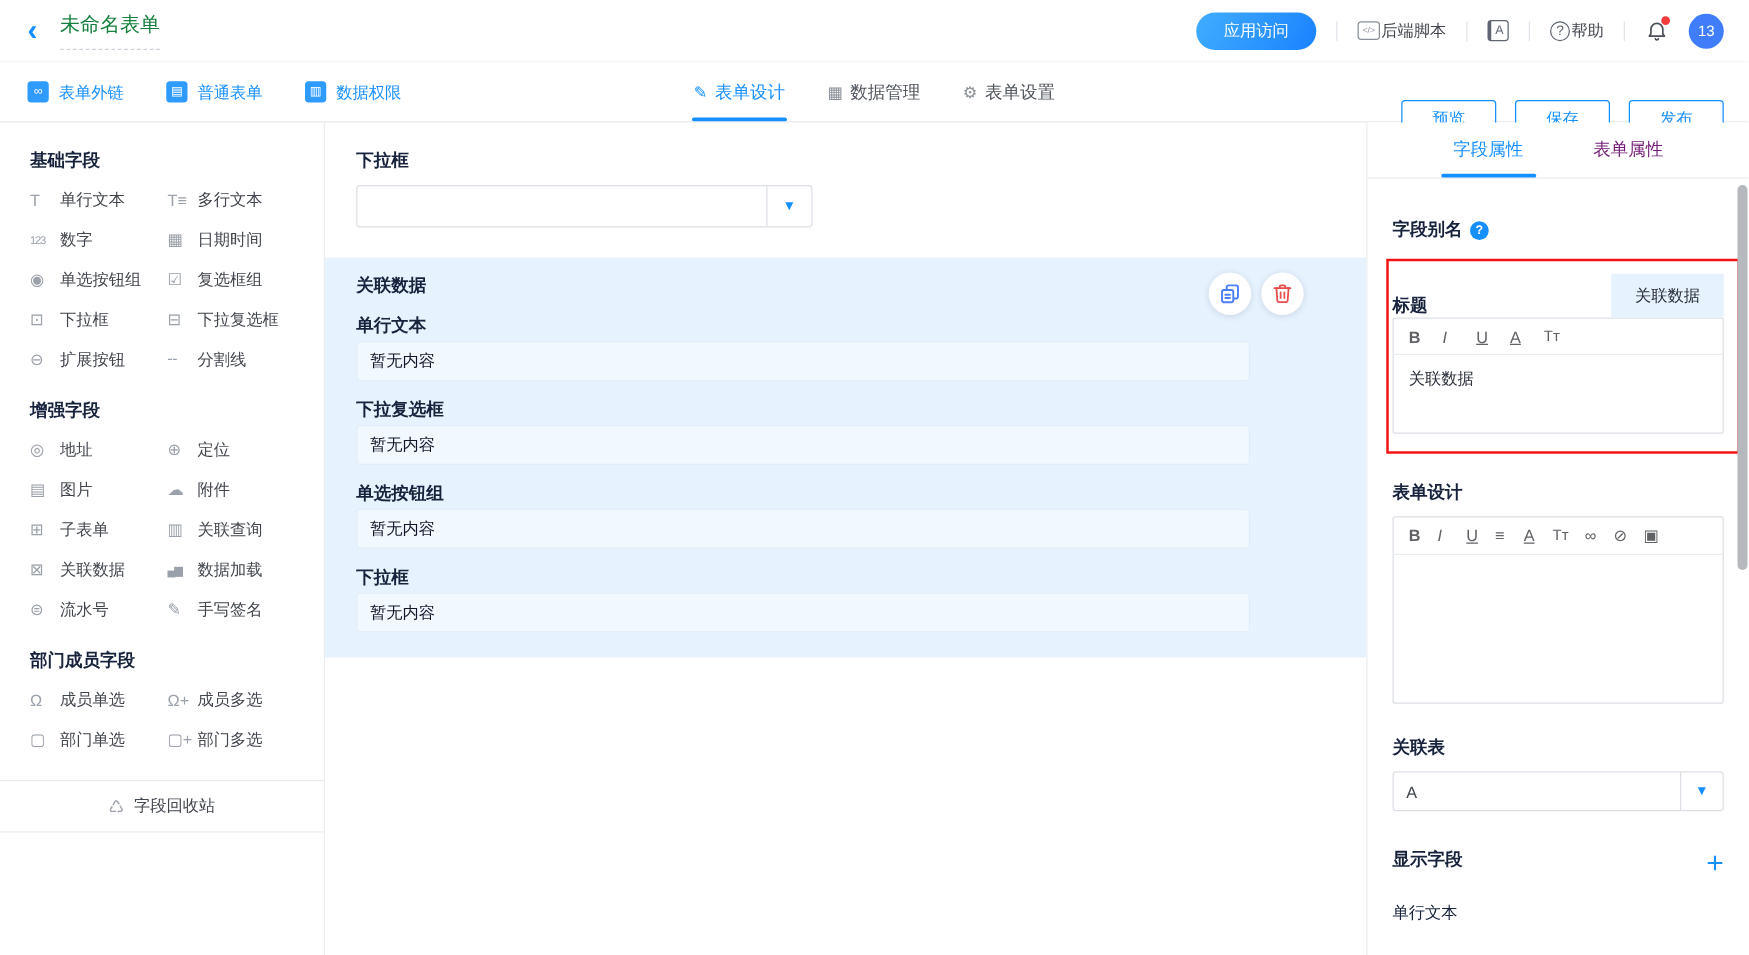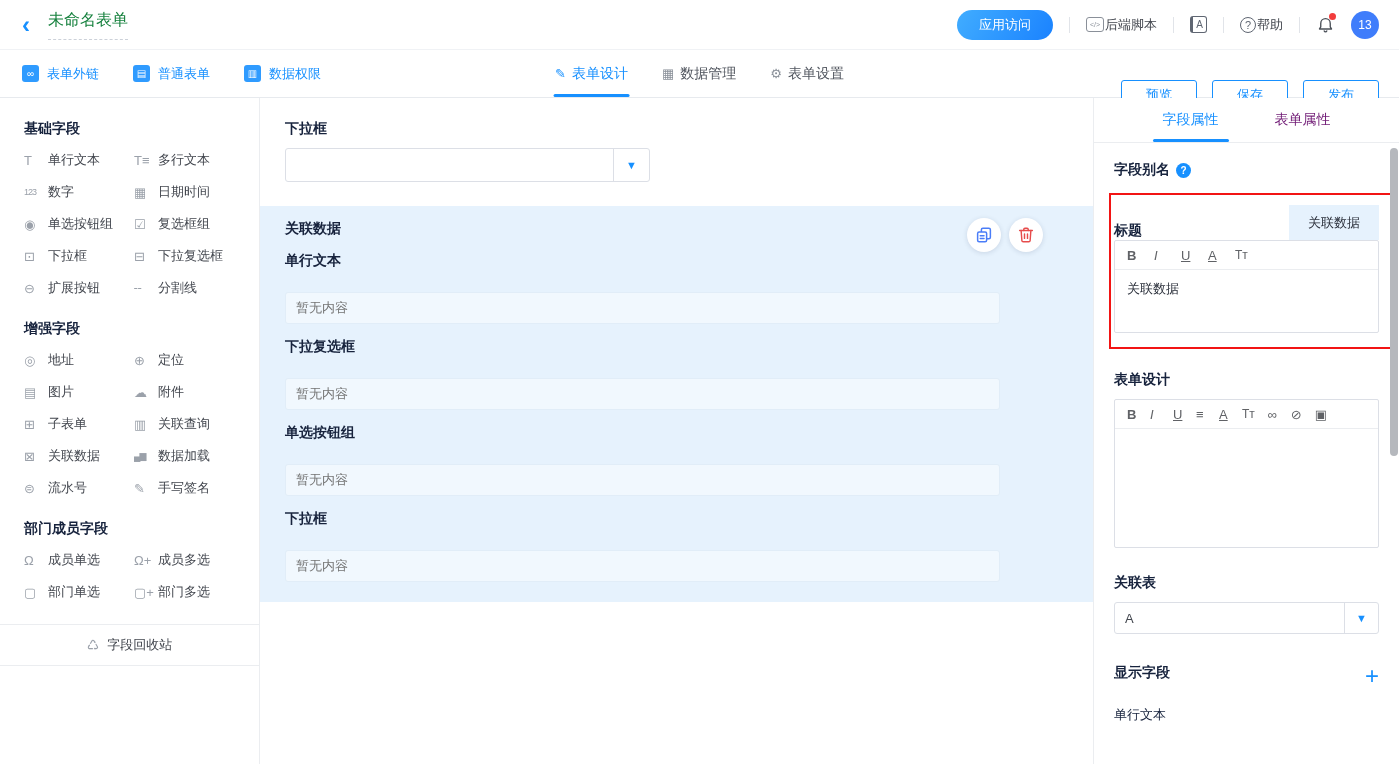--- a/index.html
+++ b/index.html
@@ -71,22 +71,22 @@
     justify-content:center; color:#1790ff; font-size:11px; }
   .widget-sel { background:#e6f2fd; padding:14px 25px 20px; position:relative; margin-top:10px; }
   .w-actions { position:absolute; top:12px; right:50px; display:flex; gap:8px; }
   .circ-btn { width:34px; height:34px; border-radius:50%; background:#fff; border:none; cursor:pointer;
     box-shadow:0 1px 5px rgba(31,56,88,.15); display:flex; align-items:center; justify-content:center; }
   .picker { margin-top:10px; width:345px; height:32px; background:#fff; border:1px solid #dcdfe6;
     border-radius:3px; text-align:center; font-size:13px; color:#42464e; outline:none;
     font-family:"Liberation Sans","DejaVu Sans",sans-serif; }
   .picker::placeholder { color:#bfc7d1; text-align:center; }
   .f-label { margin-top:14px; font-size:14px; font-weight:bold; color:#17233d; }
-  .ghost { margin-top:22px; width:715px; height:32px; background:#f1f8fe; border:1px solid #e1edf8;
-    border-radius:3px; display:flex; align-items:center; padding:0 10px; font-size:13px; color:#737373; }
+  .ghost { margin-top:3px; width:715px; height:32px; background:#f1f8fe; border:1px solid #e1edf8;
+    border-radius:3px; display:flex; align-items:center; padding:0 10px; font-size:13px; color:#0f172a; }
 
   
   .props { width:306px; border-left:1px solid #ebedf0; flex:none; position:relative; background:#fff; }
   .p-tabs { height:45px; border-bottom:1px solid #ebedf0; display:flex; justify-content:center;
     gap:56px; align-items:center; }
   .p-tab { font-size:14px; color:#701a75; height:100%; display:flex; align-items:center;
     position:relative; cursor:pointer; }
   .p-tab.active { color:#1790ff; }
   .p-tab.active::after { content:""; position:absolute; left:-10px; right:-10px; bottom:0;
     height:3px; background:#1790ff; border-radius:2px; }
@@ -344,21 +344,21 @@
       <div class="ghost">暂无内容</div>
     </div>
   </div>
 
   <div class="props">
     <div class="p-tabs">
       <span class="p-tab active">字段属性</span>
       <span class="p-tab">表单属性</span>
     </div>
     <div class="p-body">
-      <div class="p-label" style="margin-top:18px;">
+      <div class="p-label" style="margin-top:32px;">
         <span>字段别名</span>
         <span class="help-dot">?</span>
       </div>
 
       <div class="red-box">
         <div class="title-row">
           <span class="p-label">标题</span>
           <span class="chip">关联数据</span>
         </div>
         <div class="rt-ed">

